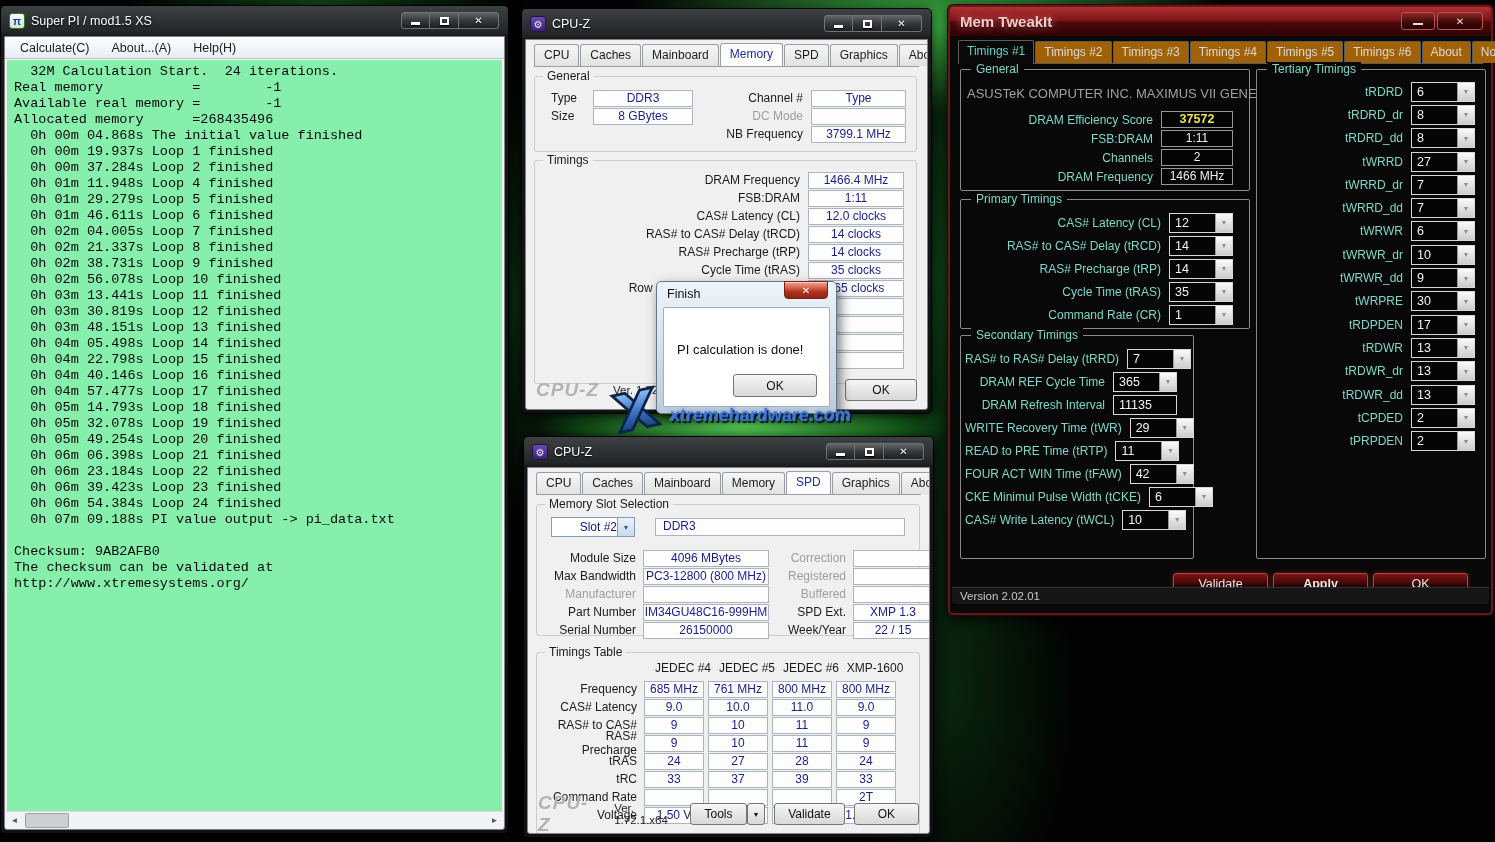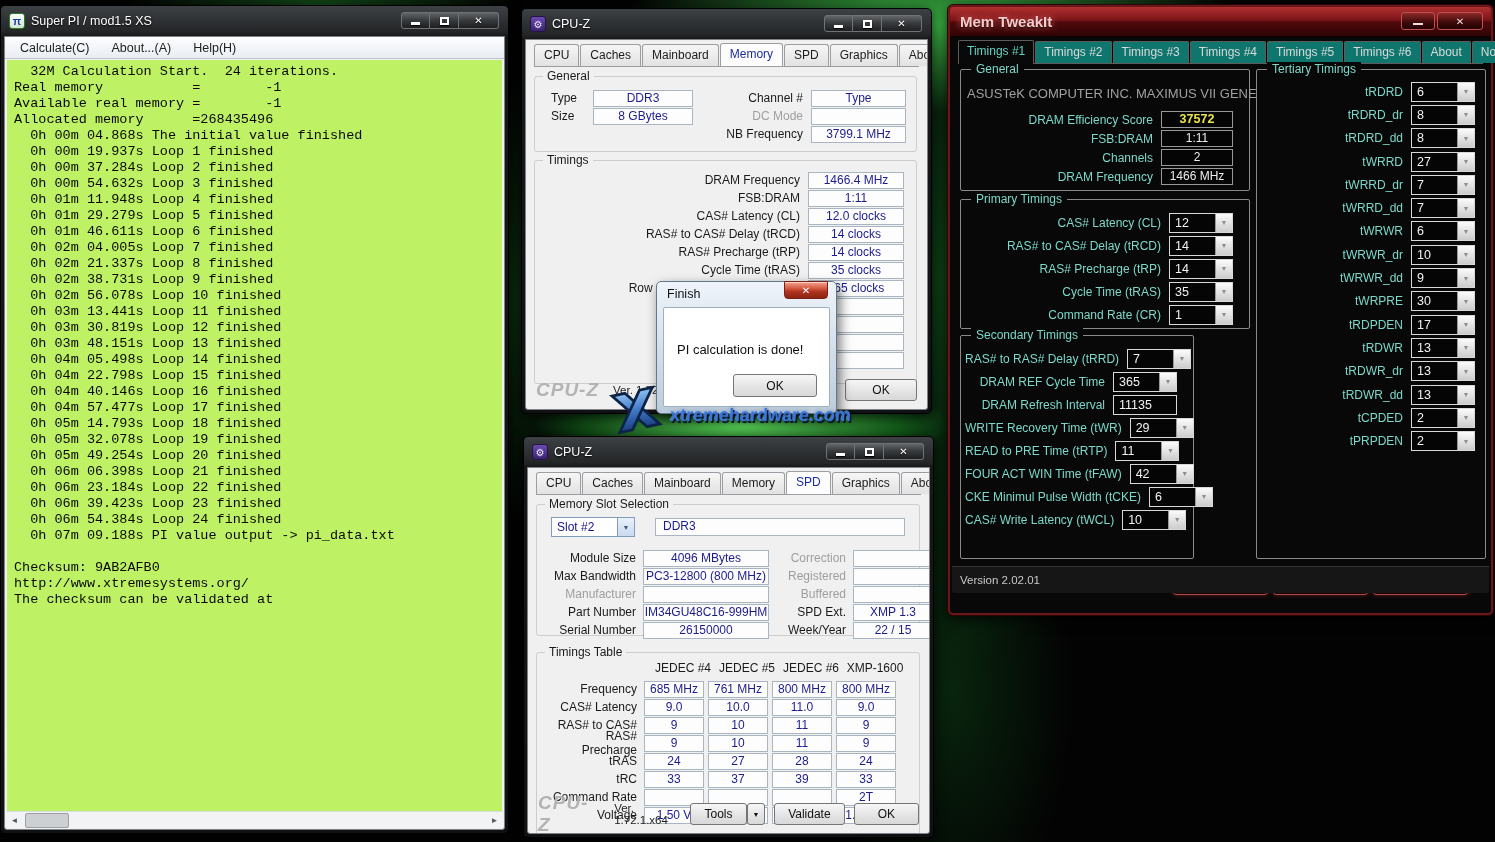--- a/index.html
+++ b/index.html
@@ -37,21 +37,21 @@
   .glyph-max { width:9px; height:8px; border:2px solid #fff; box-shadow:0 1px 1px #000; }
   .glyph-x { color:#fff; font-size:10px; text-shadow:0 1px 1px #000; }
   .client { position:absolute; left:3px; right:3px; top:30px; bottom:3px; background:#f0f0f0;
     border:1px solid #7e8287; border-radius:0 0 3px 3px; overflow:hidden; }
 
   
   #superpi { left:0; top:5px; width:509px; height:829px; z-index:10; }
   .menubar { position:absolute; left:0; right:0; top:0; height:22px; display:flex; align-items:center;
     background:linear-gradient(#fcfdfe,#e9edf3); border-bottom:1px solid #bfc4cc; padding-left:4px; }
   .menu-item { font-size:12.5px; color:#222; padding:3px 11px; }
-  .log { position:absolute; left:2px; right:2px; top:23px; bottom:18px; background:#bef264; padding:4px 0 0 7px;
+  .log { position:absolute; left:2px; right:2px; top:23px; bottom:18px; background:#86efac; padding:4px 0 0 7px;
     overflow:hidden; }
   .log-line { font-family:"Liberation Mono", monospace; font-size:13.5px; line-height:16px; min-height:16px;
     white-space:pre; color:#090909; }
   .hscroll { position:absolute; left:1px; right:1px; bottom:1px; height:17px; background:#f2f3f4;
     border-top:1px solid #dadde0; display:flex; align-items:center; }
   .sarr { width:17px; height:17px; display:flex; align-items:center; justify-content:center;
     font-size:8px; color:#55595e; }
   .sarr.right { position:absolute; right:0; }
   .sthumb { position:absolute; left:19px; top:1px; width:44px; height:15px; background:#cdd0d3;
     border:1px solid #9da1a6; border-radius:2px; }
@@ -89,21 +89,21 @@
   .trows { position:absolute; left:8px; right:12px; top:10px; }
   .crow.t .lbl { flex:1; text-align:right; padding-right:8px; }
   .crow.t .fieldbox { width:96px; }
 
   
   #cpuzspd { left:523px; top:436px; width:411px; height:402px; z-index:20; }
   #cpuzspd .gb.slot { left:8px; right:9px; top:36px; height:132px; }
   .slotrow { position:absolute; left:14px; right:10px; top:12px; height:20px; }
   .combo { position:absolute; left:0; top:0; width:84px; height:20px; background:#fff;
     border:1px solid #7f9db9; display:flex; align-items:center; }
-  .combo-val { flex:1; font-size:12px; color:#14148a; padding-left:5px; }
+  .combo-val { flex:1; font-size:12px; color:#14148a; padding-left:5px;text-align:right; }
   .combo-arr { width:17px; height:18px; background:linear-gradient(#eaf1fb,#c9d9ef); border-left:1px solid #7f9db9;
     display:flex; align-items:center; justify-content:center; font-size:7px; color:#3c5a82; }
   .ddr3 { position:absolute; left:104px; right:4px; top:1px; height:18px; text-align:left; padding-left:7px; }
   .spdgrid { position:absolute; left:6px; right:6px; top:44px; }
   .spdcol { position:absolute; top:0; }
   .spdcol.l { left:0; width:235px; }
   .spdcol.l .lbl { width:100px; text-align:right; padding-right:7px; }
   .spdcol.l .fieldbox { width:126px; }
   .spdcol.r { left:238px; right:0; width:160px; }
   .spdcol.r .lbl { width:72px; text-align:right; padding-right:7px; }
@@ -153,21 +153,21 @@
     text-shadow:0 1px 2px #000, 0 0 7px rgba(255,120,120,.9); }
   .mt-caps { position:absolute; right:8px; top:5px; display:flex; gap:2px; }
   .mtcap { width:34px; height:18px; background:linear-gradient(#8d2a2a,#3c0808 60%,#250404);
     border:1px solid #c05050; border-radius:3px; display:flex; align-items:center; justify-content:center;
     color:#f2dcdc; font-size:10px; }
   .mtcap.close { width:46px; }
   .mt-min { width:10px; height:2px; background:#f2dcdc; margin-top:5px; }
   .mtabs { position:absolute; left:8px; right:8px; top:35px; height:22px; display:flex; align-items:flex-end;
     border-bottom:1px solid #5c5c5c; }
   .mtab { font-size:12px; color:#d9d9d9; padding:3px 8px 4px; border:1px solid #5c5c5c; border-bottom:none;
-    border-radius:2px 2px 0 0; background:#0f766e; margin-right:1px; white-space:nowrap; }
+    border-radius:2px 2px 0 0; background:#a16207; margin-right:1px; white-space:nowrap; }
   .mtab.active { color:#62d2c2; background:#090909; padding-bottom:6px; margin-bottom:-1px; }
   .mgb { position:absolute; border:1px solid #8a8a8a; border-radius:2px; }
   .mgbl { position:absolute; top:-8px; left:10px; background:#080808; padding:0 5px; font-size:12px; color:#7bd8ca; }
   .mt-board { margin:16px 6px 8px; text-align:center; color:#a0a0a0; font-size:13px; white-space:nowrap; }
   .grow { display:flex; align-items:center; height:19px; padding-right:12px; }
   .grow .mtl { flex:1; text-align:right; color:#7bd8ca; font-size:12px; padding-right:8px; }
   .gfield { width:72px; height:17px; background:#050505; border:1px solid #989898; color:#ececec;
     font-size:12px; line-height:15px; text-align:center; }
   .grow.score .gfield { color:#e9e34a; font-weight:bold; font-size:12.5px; }
   .mtrow { display:flex; align-items:center; height:23px; padding-right:12px; }
@@ -185,21 +185,21 @@
   #mt-tertiary { left:306px; top:62px; width:230px; height:490px; }
   #mt-tertiary .rows { position:absolute; left:2px; right:6px; top:10px; }
   #mt-tertiary .mtrow { height:23.3px; padding-right:4px; }
   .mtb { position:absolute; top:566px; width:95px; height:22px;
     background:linear-gradient(#7e1414 0%, #400707 48%, #240303 55%, #190202 100%);
     border:1px solid #b24444; border-radius:3px; color:#e8e8e8; font-size:12.5px;
     display:flex; align-items:center; justify-content:center; box-shadow:0 0 5px rgba(255,70,70,.35); }
   #mtb-validate { left:223px; }
   #mtb-apply { left:323px; font-weight:bold; }
   #mtb-ok { left:423px; }
-  .mt-status { position:absolute; left:2px; right:2px; bottom:20px; height:27px; background:#161616;
+  .mt-status { position:absolute; left:2px; right:2px; bottom:9px; height:17px; background:#161616;
     border-top:1px solid #333; color:#c9c9c9; font-size:11.5px; display:flex; align-items:center; padding-left:8px;
     border-radius:0 0 3px 3px; }
 </style>
 </head>
 <body>
 
 <div class="wallpaper"></div>
 
 <div class="win" id="superpi">
   <div class="titlebar">
@@ -228,21 +228,20 @@
       </div>
     <div class="log">
 
     <div class="log-line">  32M Calculation Start.  24 iterations.</div>
         <div class="log-line">Real memory           =        -1</div>
         <div class="log-line">Available real memory =        -1</div>
         <div class="log-line">Allocated memory      =268435496</div>
         <div class="log-line">  0h 00m 04.868s The initial value finished</div>
         <div class="log-line">  0h 00m 19.937s Loop 1 finished</div>
         <div class="log-line">  0h 00m 37.284s Loop 2 finished</div>
-        <div class="log-line">  0h 00m 54.632s Loop 3 finished</div>
         <div class="log-line">  0h 01m 11.948s Loop 4 finished</div>
         <div class="log-line">  0h 01m 29.279s Loop 5 finished</div>
         <div class="log-line">  0h 01m 46.611s Loop 6 finished</div>
         <div class="log-line">  0h 02m 04.005s Loop 7 finished</div>
         <div class="log-line">  0h 02m 21.337s Loop 8 finished</div>
         <div class="log-line">  0h 02m 38.731s Loop 9 finished</div>
         <div class="log-line">  0h 02m 56.078s Loop 10 finished</div>
         <div class="log-line">  0h 03m 13.441s Loop 11 finished</div>
         <div class="log-line">  0h 03m 30.819s Loop 12 finished</div>
         <div class="log-line">  0h 03m 48.151s Loop 13 finished</div>
@@ -253,22 +252,22 @@
         <div class="log-line">  0h 05m 14.793s Loop 18 finished</div>
         <div class="log-line">  0h 05m 32.078s Loop 19 finished</div>
         <div class="log-line">  0h 05m 49.254s Loop 20 finished</div>
         <div class="log-line">  0h 06m 06.398s Loop 21 finished</div>
         <div class="log-line">  0h 06m 23.184s Loop 22 finished</div>
         <div class="log-line">  0h 06m 39.423s Loop 23 finished</div>
         <div class="log-line">  0h 06m 54.384s Loop 24 finished</div>
         <div class="log-line">  0h 07m 09.188s PI value output -&gt; pi_data.txt</div>
         <div class="log-line"></div>
         <div class="log-line">Checksum: 9AB2AFB0</div>
+        <div class="log-line">The checksum can be validated at</div>
         <div class="log-line">http://www.xtremesystems.org/</div>
-        <div class="log-line">The checksum can be validated at</div>
       </div>
     <div class="hscroll">
       <span class="sarr">◄</span>
       <span class="sthumb"></span>
       <span class="sarr right">►</span>
     </div>
   </div>
 </div>
 
 <div class="win" id="cpuzmem">

